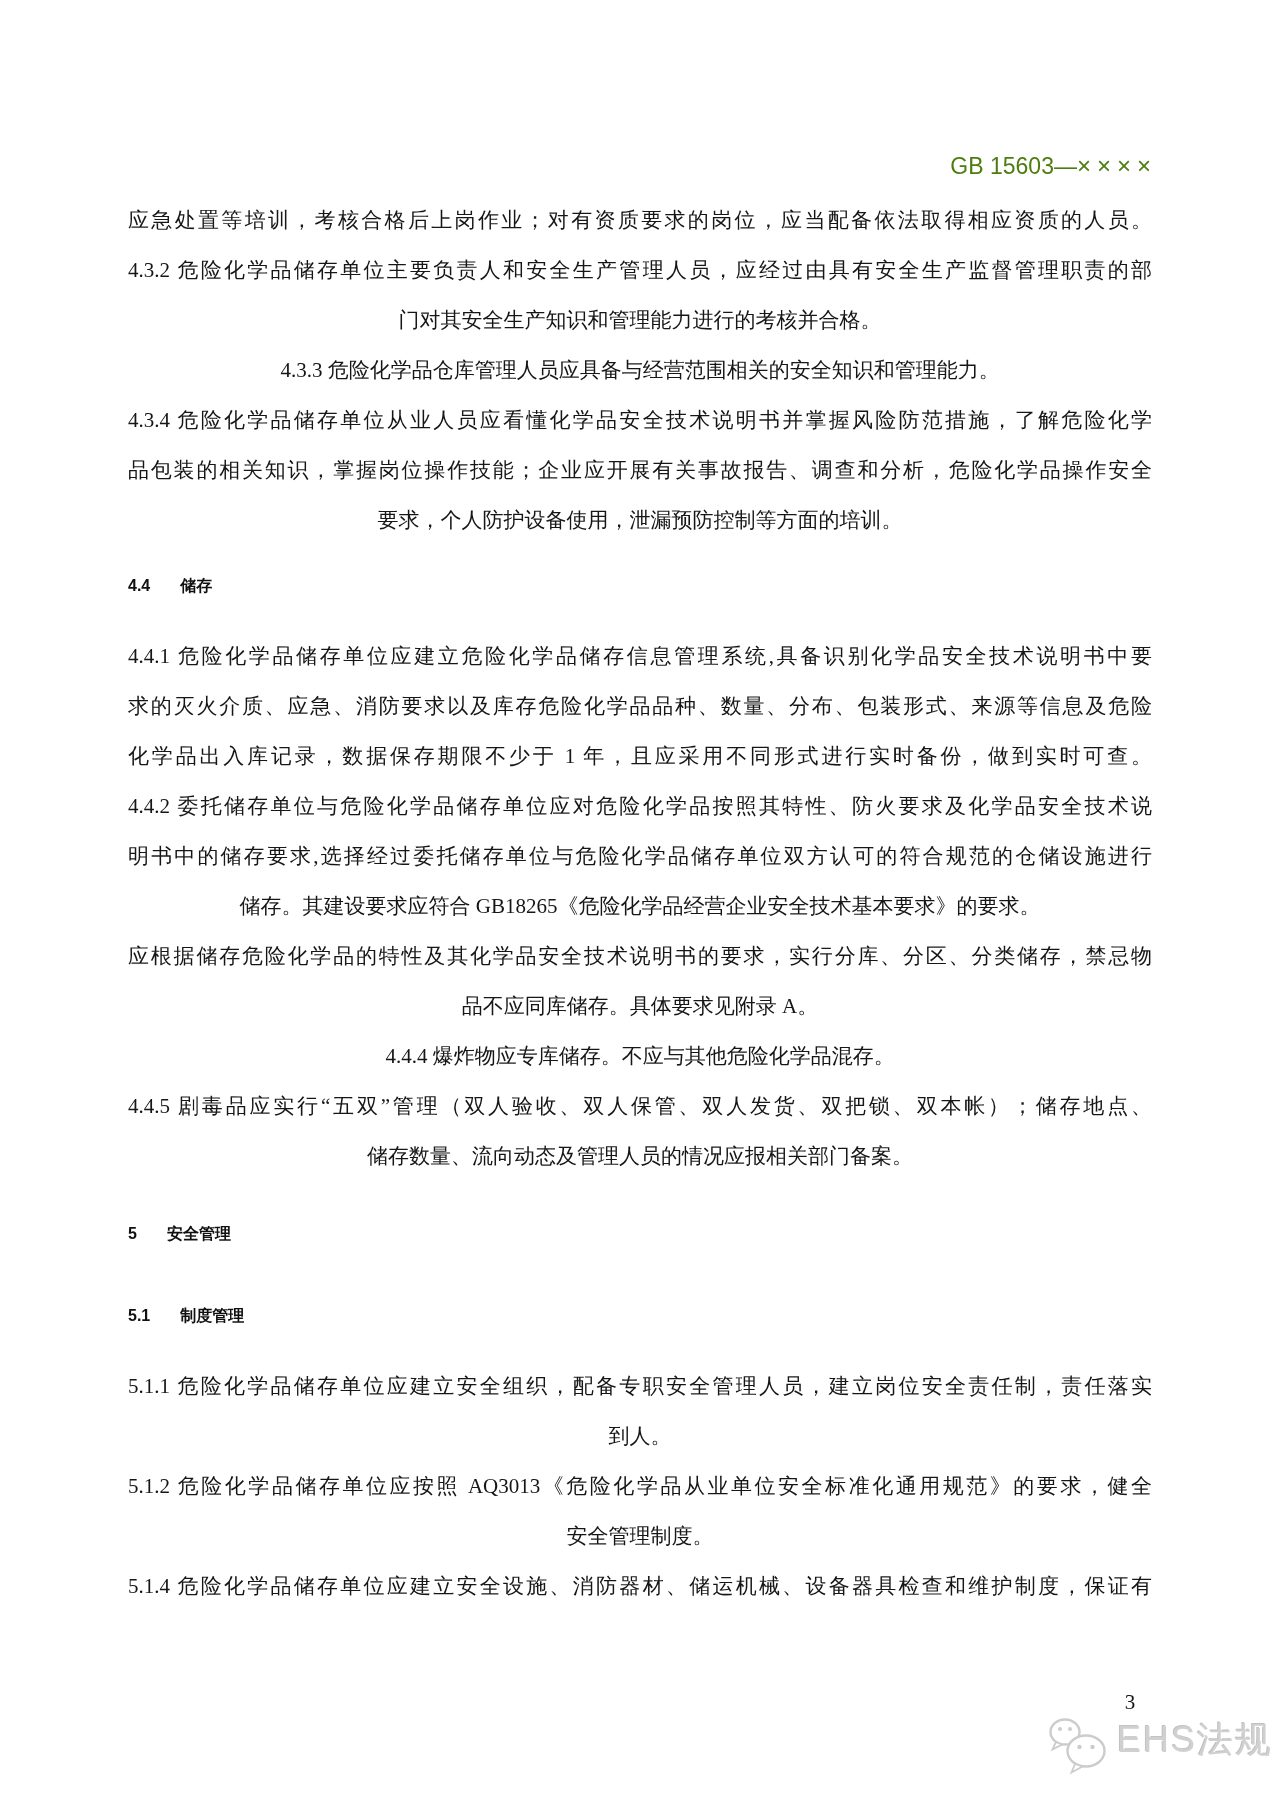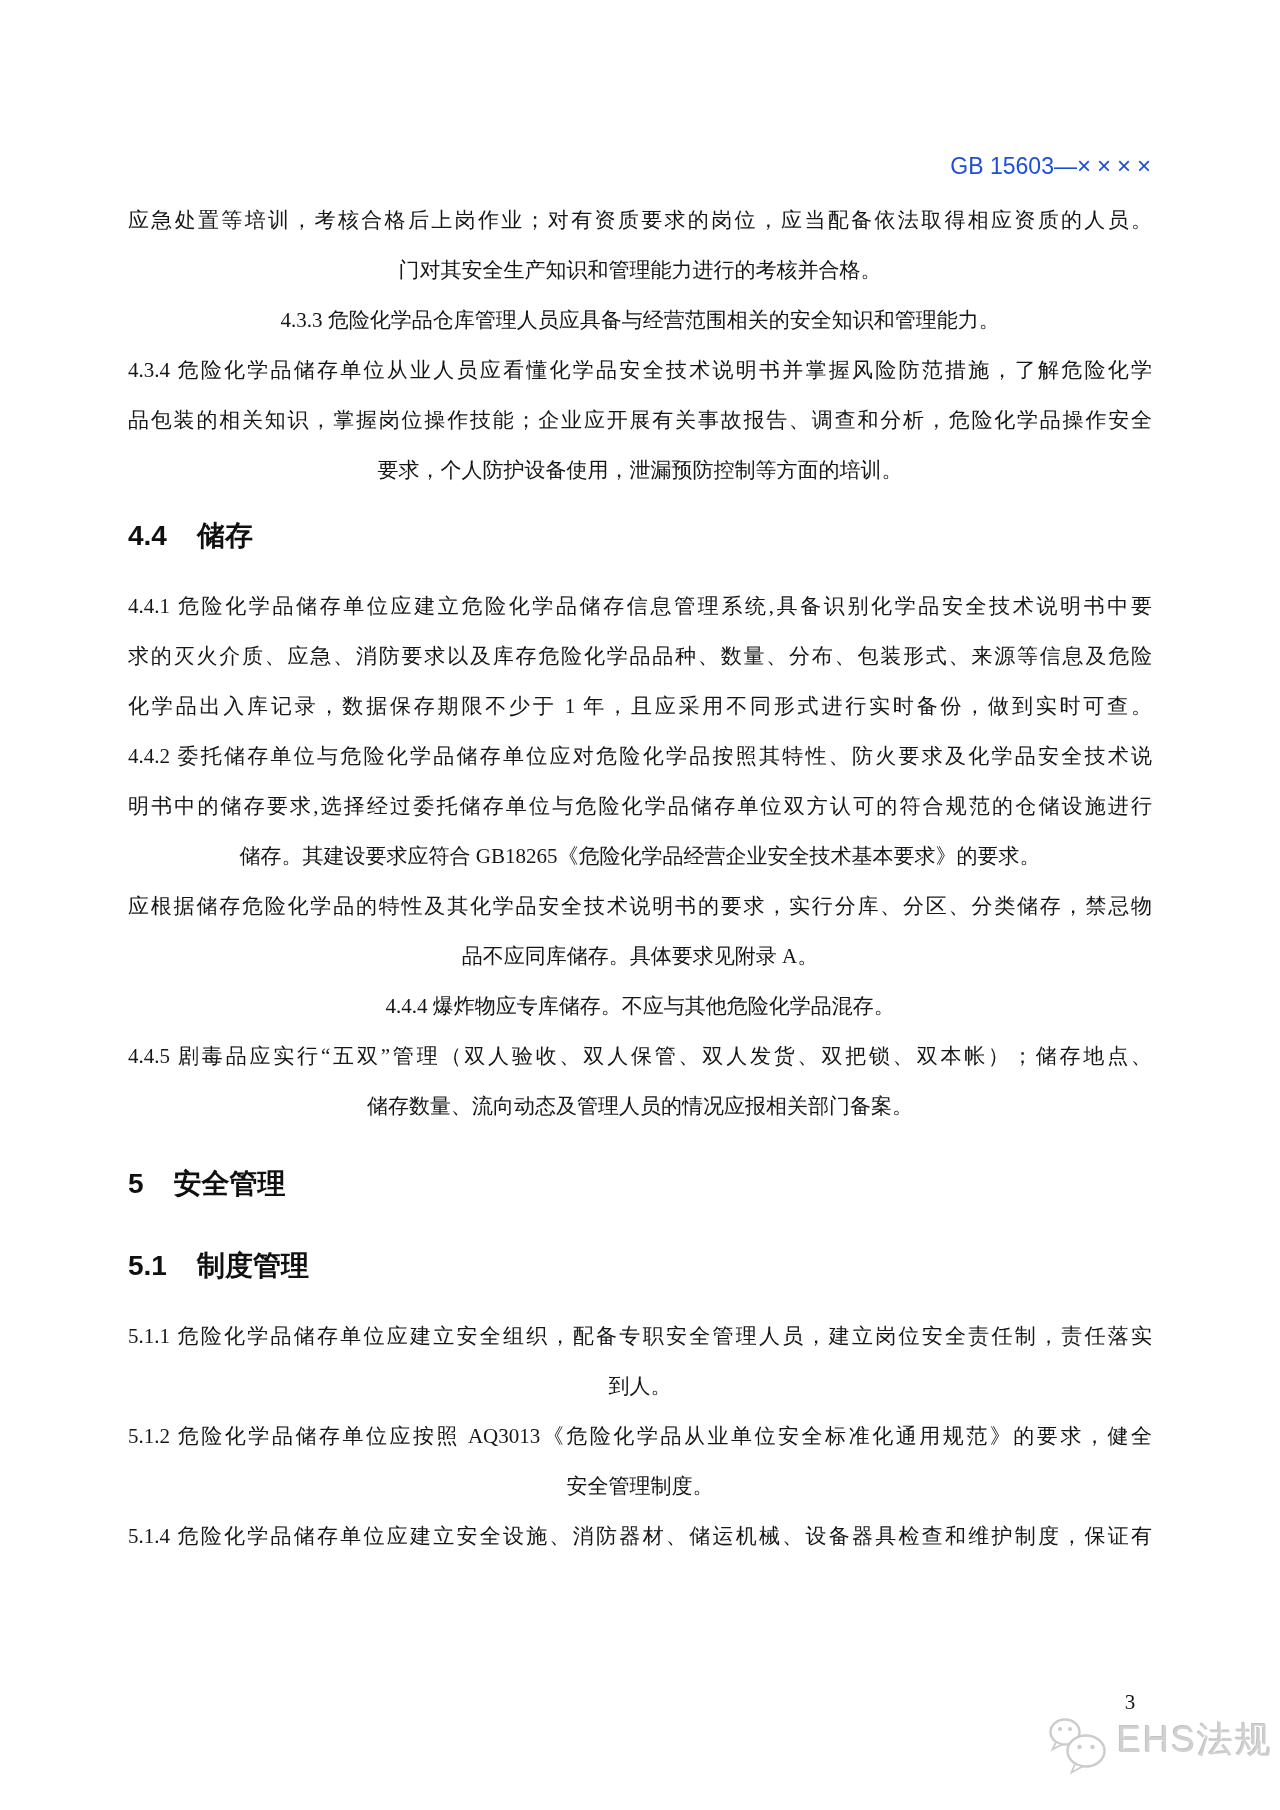--- a/index.html
+++ b/index.html
@@ -16,21 +16,21 @@
     height: 1810px;
     background: #ffffff;
     color: #1c1c1c;
   }
   .doc-header {
     position: absolute;
     top: 152px;
     right: 123px;
     font-family: "Liberation Sans", "DejaVu Sans", sans-serif;
     font-size: 23px;
-    color: #1d4ed8;
+    color: #4d7c0f;
     white-space: nowrap;
   }
   .doc-header .marks {
     letter-spacing: 6px;
     font-size: 24px;
   }
   .content {
     position: absolute;
     top: 195px;
     left: 128px;
@@ -47,21 +47,21 @@
   }
   .content .body.stretch {
     text-align: justify;
     text-align-last: justify;
   }
   .content .h1, .content .h2 {
     height: 50px;
     line-height: 50px;
     font-family: "Liberation Sans", "DejaVu Sans", sans-serif;
     font-weight: bold;
-    font-size: 28px;
+    font-size: 16px;
     color: #101010;
   }
   .content .h2 { margin-top: 16px; margin-bottom: 20px; }
   .content .h1 { margin-top: 28px; margin-bottom: 32px; }
   .content .h1 .hnum, .content .h2 .hnum { margin-right: 30px; }
   .page-number {
     position: absolute;
     left: 1100px;
     top: 1690px;
     width: 60px;
@@ -91,20 +91,21 @@
 <body>
 
 <div class="page">
 
   <div class="doc-header">
     <span>GB 15603—</span><span class="marks">××××</span>
   </div>
 
   <div class="content">
       <div class="body stretch">应急处置等培训，考核合格后上岗作业；对有资质要求的岗位，应当配备依法取得相应资质的人员。</div>
+      <div class="body stretch">4.3.2 危险化学品储存单位主要负责人和安全生产管理人员，应经过由具有安全生产监督管理职责的部</div>
       <div class="body">门对其安全生产知识和管理能力进行的考核并合格。</div>
       <div class="body">4.3.3 危险化学品仓库管理人员应具备与经营范围相关的安全知识和管理能力。</div>
       <div class="body stretch">4.3.4 危险化学品储存单位从业人员应看懂化学品安全技术说明书并掌握风险防范措施，了解危险化学</div>
       <div class="body stretch">品包装的相关知识，掌握岗位操作技能；企业应开展有关事故报告、调查和分析，危险化学品操作安全</div>
       <div class="body">要求，个人防护设备使用，泄漏预防控制等方面的培训。</div>
       <div class="h2"><span class="hnum">4.4</span><span>储存</span></div>
       <div class="body stretch">4.4.1 危险化学品储存单位应建立危险化学品储存信息管理系统,具备识别化学品安全技术说明书中要</div>
       <div class="body stretch">求的灭火介质、应急、消防要求以及库存危险化学品品种、数量、分布、包装形式、来源等信息及危险</div>
       <div class="body stretch">化学品出入库记录，数据保存期限不少于 1 年，且应采用不同形式进行实时备份，做到实时可查。</div>
       <div class="body stretch">4.4.2 委托储存单位与危险化学品储存单位应对危险化学品按照其特性、防火要求及化学品安全技术说</div>

